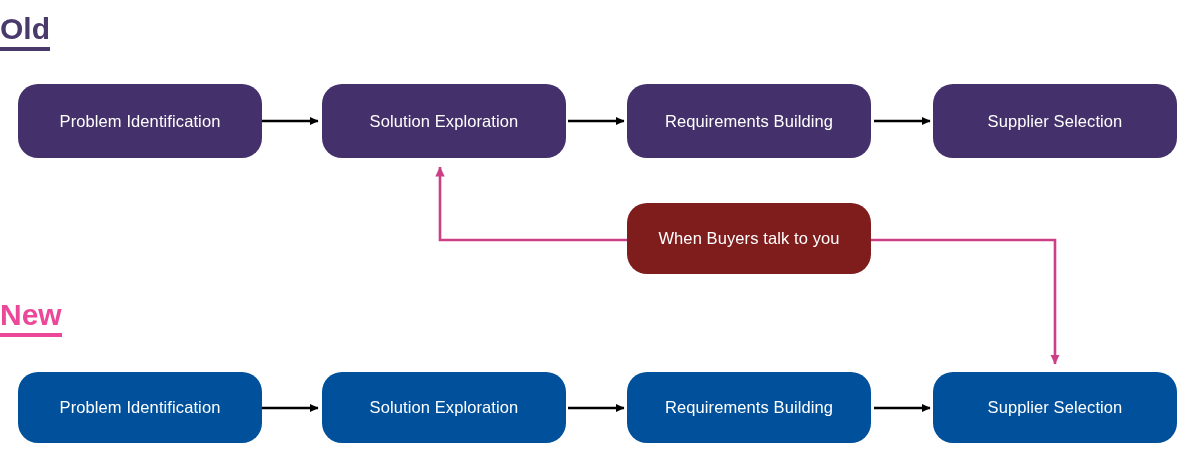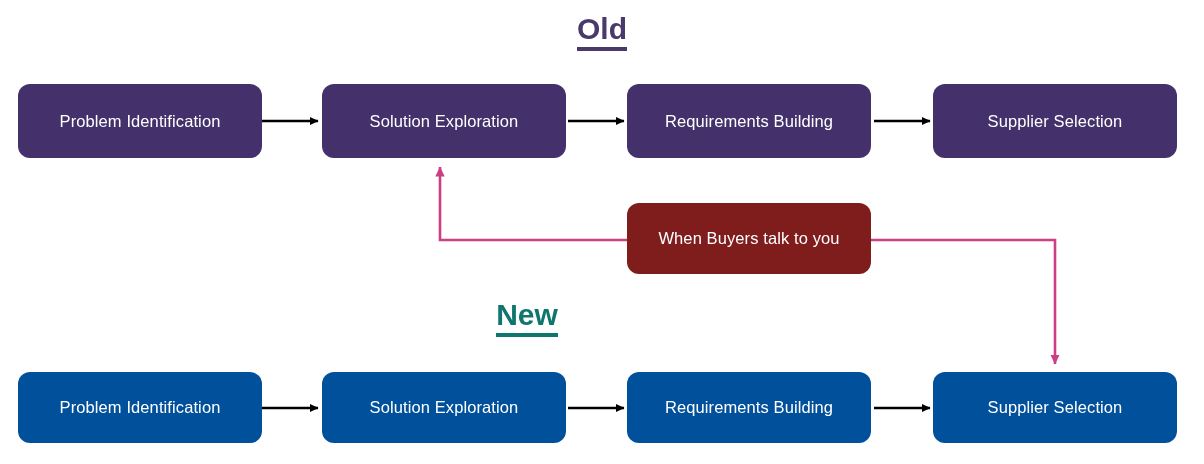--- a/index.html
+++ b/index.html
@@ -18,43 +18,43 @@
     position: absolute;
     left: 0; top: 0;
     width: 1204px;
     height: 464px;
   }
   .section-title {
     position: absolute;
     font-size: 30px;
     font-weight: bold;
     letter-spacing: 0px;
-    text-align: center;
+    text-align: left;
     white-space: nowrap;
     line-height: 1;
   }
   .section-title .tx {
     display: inline-block;
     padding-bottom: 3px;
     border-bottom: 4px solid currentColor;
   }
   #title-old {
     left: 0; top: 14px;
     width: 1204px;
     color: #4a3a6b;
   }
   #title-new {
     left: 0; top: 300px;
     width: 1054px;
-    color: #0f766e;
+    color: #ec4899;
   }
   .node {
     position: absolute;
     box-sizing: border-box;
-    border-radius: 12px;
+    border-radius: 20px;
     display: flex;
     align-items: center;
     justify-content: center;
     color: #ffffff;
     font-size: 16.5px;
     font-weight: 400;
     letter-spacing: 0.1px;
     white-space: nowrap;
   }
   .node.old   { background: #44306a; }

